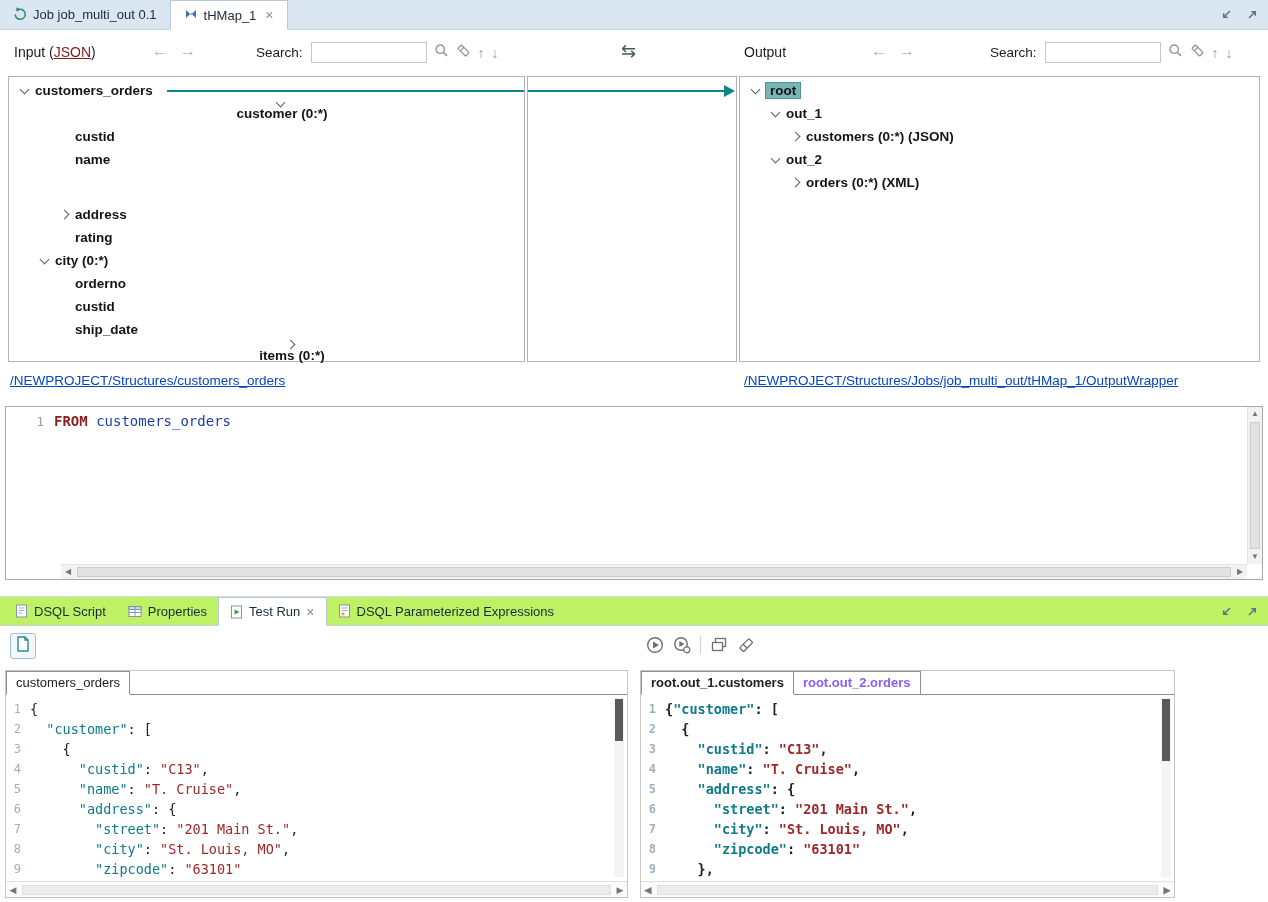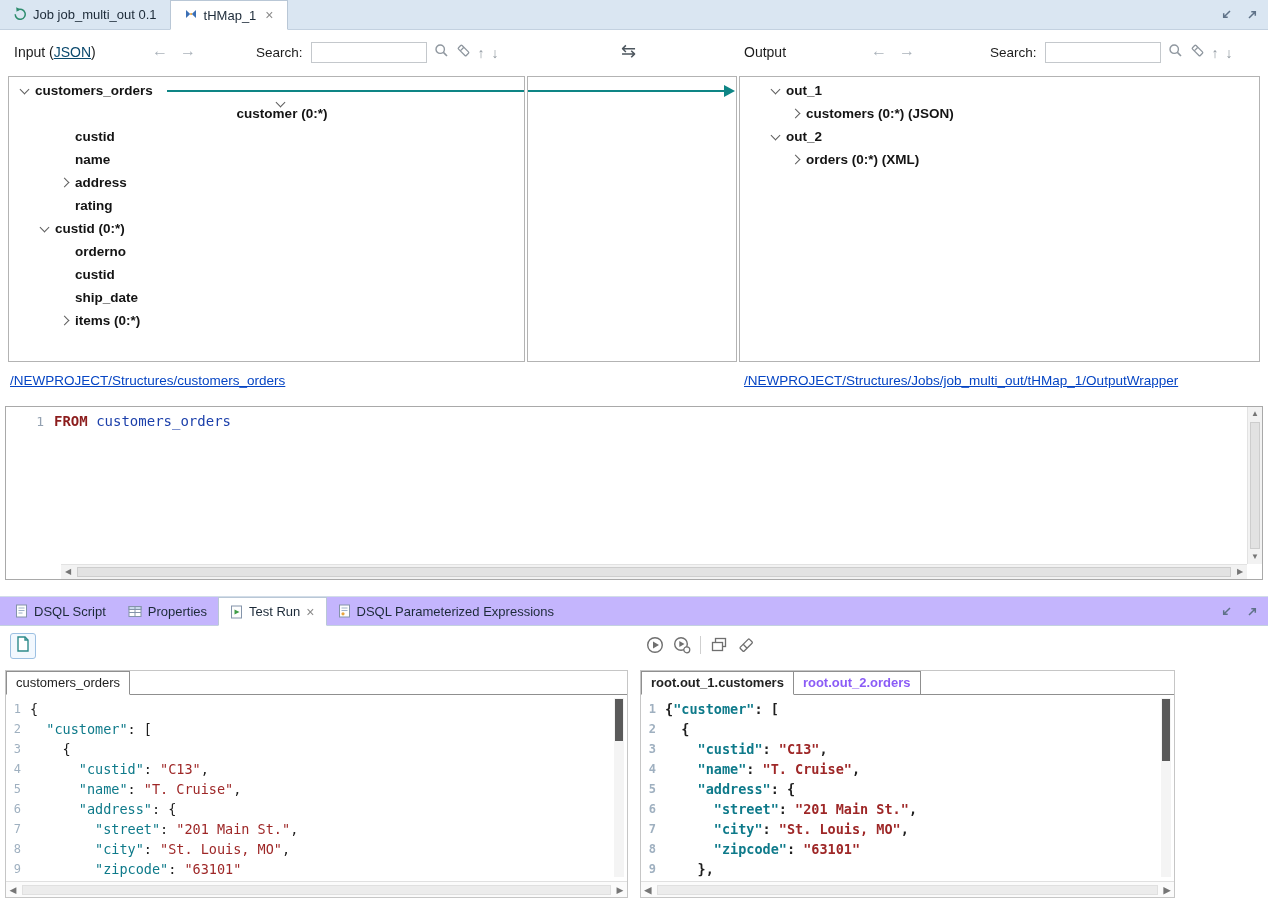--- a/index.html
+++ b/index.html
@@ -18,21 +18,21 @@
   .etab { display:flex; align-items:center; gap:6px; padding:0 13px; font-size:13px; color:#1c2a38; white-space:nowrap; }
   .etab.active { background:#ffffff; border:1px solid #b9c7d6; border-bottom:1px solid #fff; margin-bottom:-1px; }
   .etab .close { color:#8a8a8a; font-size:14px; margin-left:3px; cursor:pointer; }
   .corner-icons { position:absolute; right:8px; top:7px; display:flex; gap:11px; }
   .corner-icons svg { display:block; }
 
   
   .mapper-header { position:absolute; left:0; top:31px; right:0; height:44px; background:#fff; }
   .cluster { position:absolute; display:flex; align-items:center; }
   .hlabel { font-size:14px; color:#1c1c1c; white-space:nowrap; }
-  .fmt-link { color:#0c4a6e; text-decoration:underline; cursor:pointer; }
+  .fmt-link { color:#7f1d1d; text-decoration:underline; cursor:pointer; }
   .navarrow { color:#aab2ba; font-size:16px; line-height:16px; }
   .nav-gap { width:12px; }
   .search-label { font-size:13.5px; color:#1c1c1c; margin-right:8px; }
   .search-input { width:116px; height:21px; border:1px solid #c4c8cc; background:#fff; font-size:12px; padding:0 4px; outline:none; }
   .sicons { display:flex; align-items:center; gap:7px; margin-left:7px; }
   .updown { color:#8f979f; font-size:14px; line-height:14px; }
   .swap-glyph { font-size:18px; color:#4d565e; }
 
   
   .panel { position:absolute; top:76px; height:286px; background:#fff; border:1px solid #b3b3b3; }
@@ -66,21 +66,21 @@
   .tk-id { color:#1b3faa; }
   .se-vscroll { position:absolute; top:0; right:0; width:15px; bottom:15px; background:#f2f2f2; border-left:1px solid #e2e2e2; }
   .se-hscroll { position:absolute; left:55px; right:15px; bottom:0; height:15px; background:#f2f2f2; border-top:1px solid #e2e2e2; display:flex; align-items:center; }
   .sarrow { color:#767676; font-size:8px; width:14px; height:14px; line-height:14px; text-align:center; flex:none; user-select:none; }
   .se-vscroll .sarrow { position:absolute; left:0; }
   .se-vscroll .sarrow.up { top:0; } .se-vscroll .sarrow.down { bottom:0; }
   .se-vthumb { position:absolute; left:2px; right:2px; top:15px; bottom:15px; background:#e2e2e2; border:1px solid #cdcdcd; }
   .se-hthumb { flex:1; height:10px; margin:0 2px; background:#e2e2e2; border:1px solid #cdcdcd; }
 
   
-  .bottom-tabbar { position:absolute; left:0; top:596px; right:0; height:30px; background:#c4b5fd; border-top:1px solid #d2dde8; border-bottom:1px solid #c3d1e0; }
+  .bottom-tabbar { position:absolute; left:0; top:596px; right:0; height:30px; background:#bef264; border-top:1px solid #d2dde8; border-bottom:1px solid #c3d1e0; }
   .btabs { display:flex; height:100%; align-items:stretch; padding-left:4px; }
   .btab { display:flex; align-items:center; gap:6px; padding:0 11px; font-size:13px; color:#1c2a38; white-space:nowrap; }
   .btab.active { background:#fff; border:1px solid #b9c7d6; border-bottom:1px solid #fff; margin-bottom:-1px; }
   .btab svg { display:block; }
 
   
   .toolbar-row { position:absolute; left:0; top:627px; right:0; height:42px; background:#fff; }
   .new-doc-btn { position:absolute; left:10px; top:6px; width:26px; height:26px; border:1px solid #9cc0e2; border-radius:3px; background:#f2f8fe; display:flex; align-items:center; justify-content:center; cursor:pointer; }
   .run-icons { position:absolute; left:646px; top:9px; display:flex; align-items:center; gap:9px; }
   .tb-divider { width:1px; height:18px; background:#cfcfcf; }
@@ -220,72 +220,78 @@
             <span class="chev none"></span>
           </span>
           <span class="tlabel">custid</span>
         </div>
         <div class="trow" style="padding-left: 48px;">
           <span class="chevbox">
             <span class="chev none"></span>
           </span>
           <span class="tlabel">name</span>
         </div>
-        <div class="trow" style="padding-left: 48px;">
+        <div class="trow" style="padding-left: 48px; margin-top: 32px;">
           <span class="chevbox">
             <span class="chev closed"></span>
           </span>
           <span class="tlabel">address</span>
         </div>
         <div class="trow" style="padding-left: 48px;">
           <span class="chevbox">
             <span class="chev none"></span>
           </span>
           <span class="tlabel">rating</span>
         </div>
         <div class="trow" style="padding-left: 28px;">
           <span class="chevbox">
             <span class="chev open"></span>
           </span>
-          <span class="tlabel">custid (0:*)</span>
+          <span class="tlabel">city (0:*)</span>
         </div>
         <div class="trow" style="padding-left: 48px; text-align: center;">
           <span class="chevbox">
             <span class="chev none"></span>
           </span>
           <span class="tlabel">orderno</span>
         </div>
         <div class="trow" style="padding-left: 48px;">
           <span class="chevbox">
             <span class="chev none"></span>
           </span>
           <span class="tlabel">custid</span>
         </div>
         <div class="trow" style="padding-left: 48px;">
           <span class="chevbox">
             <span class="chev none"></span>
           </span>
           <span class="tlabel">ship_date</span>
         </div>
-        <div class="trow" style="padding-left: 48px;">
+        <div class="trow" style="padding-left: 48px; flex-direction: column;">
           <span class="chevbox">
             <span class="chev closed"></span>
           </span>
           <span class="tlabel">items (0:*)</span>
         </div>
       </div>
   </div>
   <div class="panel mid">
     <svg class="mid-arrow" width="208" height="30" viewBox="0 0 208 30">
       <line x1="0" y1="14" x2="196" y2="14" stroke="#0e8585" stroke-width="2"></line>
       <polygon points="196,8 207,14 196,20" fill="#0e8585"></polygon>
     </svg>
   </div>
   <div class="panel right">
     <div class="tree">
+        <div class="trow hl" style="padding-left: 8px;">
+          <span class="chevbox">
+            <span class="chev open"></span>
+          </span>
+          <span class="tlabel">root</span>
+        </div>
         <div class="trow" style="padding-left: 28px;">
           <span class="chevbox">
             <span class="chev open"></span>
           </span>
           <span class="tlabel">out_1</span>
         </div>
         <div class="trow" style="padding-left: 48px;">
           <span class="chevbox">
             <span class="chev closed"></span>
           </span>

